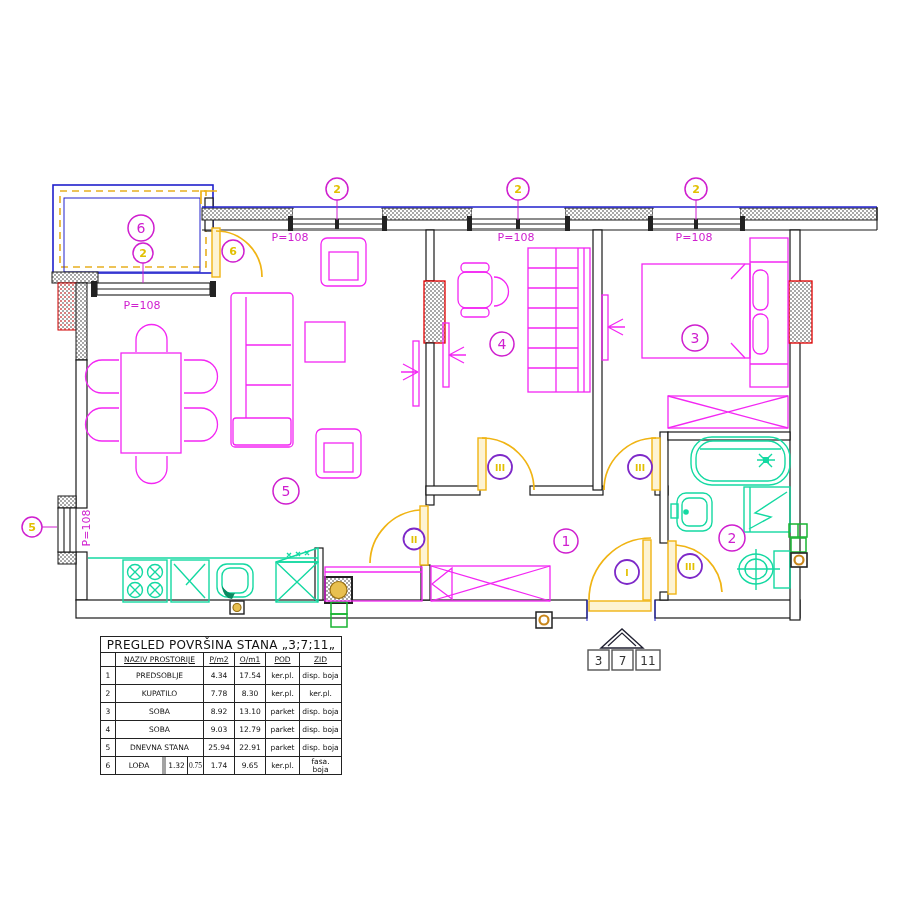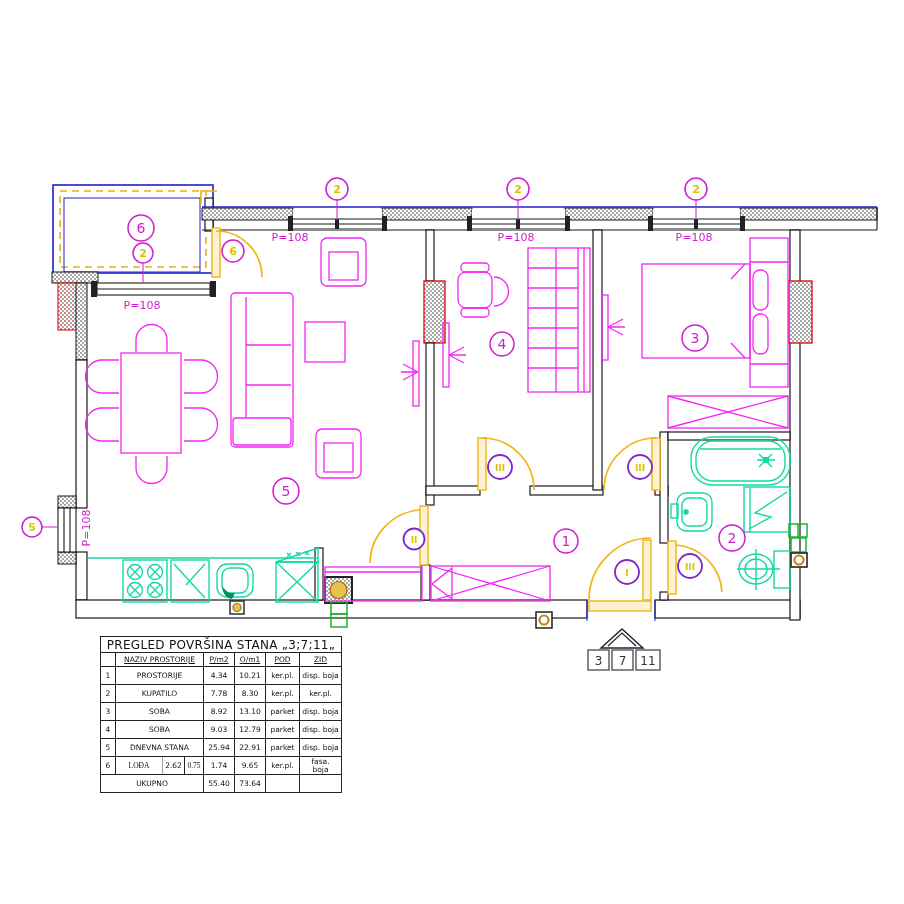--- a/index.html
+++ b/index.html
@@ -34,21 +34,21 @@
   .tblwrap{position:absolute;left:100px;top:636px;}
   table.areas{border-collapse:collapse;width:241px;background:#fff;
       font-family:"DejaVu Sans",sans-serif;font-size:7.5px;color:#111;
       border:1.5px solid #222;table-layout:fixed;}
   table.areas td{border:1px solid #222;text-align:center;vertical-align:middle;
       padding:0;height:17px;overflow:hidden;white-space:nowrap;}
   table.areas td.title{height:15px;font-size:12px;letter-spacing:.3px;}
   table.areas td.hdr{height:13px;text-decoration:underline;}
   .sub{display:flex;height:100%;align-items:stretch;}
   .sub>div{display:flex;align-items:center;justify-content:center;}
-  .sub .s0{width:46px;border-right:1px solid #a3a3a3;font-family:Liberation Serif, serif;}
+  .sub .s0{width:46px;border-right:4px solid #a3a3a3;}
   .sub .s1{width:21px;border-right:1px solid #222;}
   .sub .s2{flex:1;font-family:Liberation Serif, serif;}
   td.tall{height:22px;}
   td.tot{height:20px;}
   .twoline{line-height:8px;margin-top:10px;}
 </style>
 </head>
 <body>
 
 <div class="stage">
@@ -416,23 +416,23 @@
     <tr>
       <td class="hdr"></td>
       <td class="hdr">NAZIV PROSTORIJE</td>
       <td class="hdr">P/m2</td>
       <td class="hdr">O/m1</td>
       <td class="hdr">POD</td>
       <td class="hdr">ZID</td>
     </tr>
     <tr>
       <td>1</td>
-      <td>PROSTORIJE</td>
+      <td>PREDSOBLJE</td>
       <td>4.34</td>
-      <td>10.21</td>
+      <td>17.54</td>
       <td>ker.pl.</td>
       <td>disp. boja</td>
     </tr>
     <tr>
       <td>2</td>
       <td>KUPATILO</td>
       <td>7.78</td>
       <td>8.30</td>
       <td>ker.pl.</td>
       <td>ker.pl.</td>
@@ -459,35 +459,28 @@
       <td>25.94</td>
       <td>22.91</td>
       <td>parket</td>
       <td>disp. boja</td>
     </tr>
     <tr>
       <td class="tall">6</td>
       <td class="tall">
         <div class="sub">
           <div class="s0">LOĐA</div>
-          <div class="s1">2.62</div>
+          <div class="s1">1.32</div>
           <div class="s2">0.75</div>
         </div>
       </td>
       <td class="tall">1.74</td>
       <td class="tall">9.65</td>
       <td class="tall">ker.pl.</td>
       <td class="tall twoline">
         <div>fasa.</div>
         <div>boja</div>
       </td>
     </tr>
-    <tr>
-      <td colspan="2" class="tot">UKUPNO</td>
-      <td class="tot">55.40</td>
-      <td class="tot">73.64</td>
-      <td class="tot"></td>
-      <td class="tot"></td>
-    </tr>
   </tbody>
       </table>
 </div>
 </div>
 
 </body></html>

